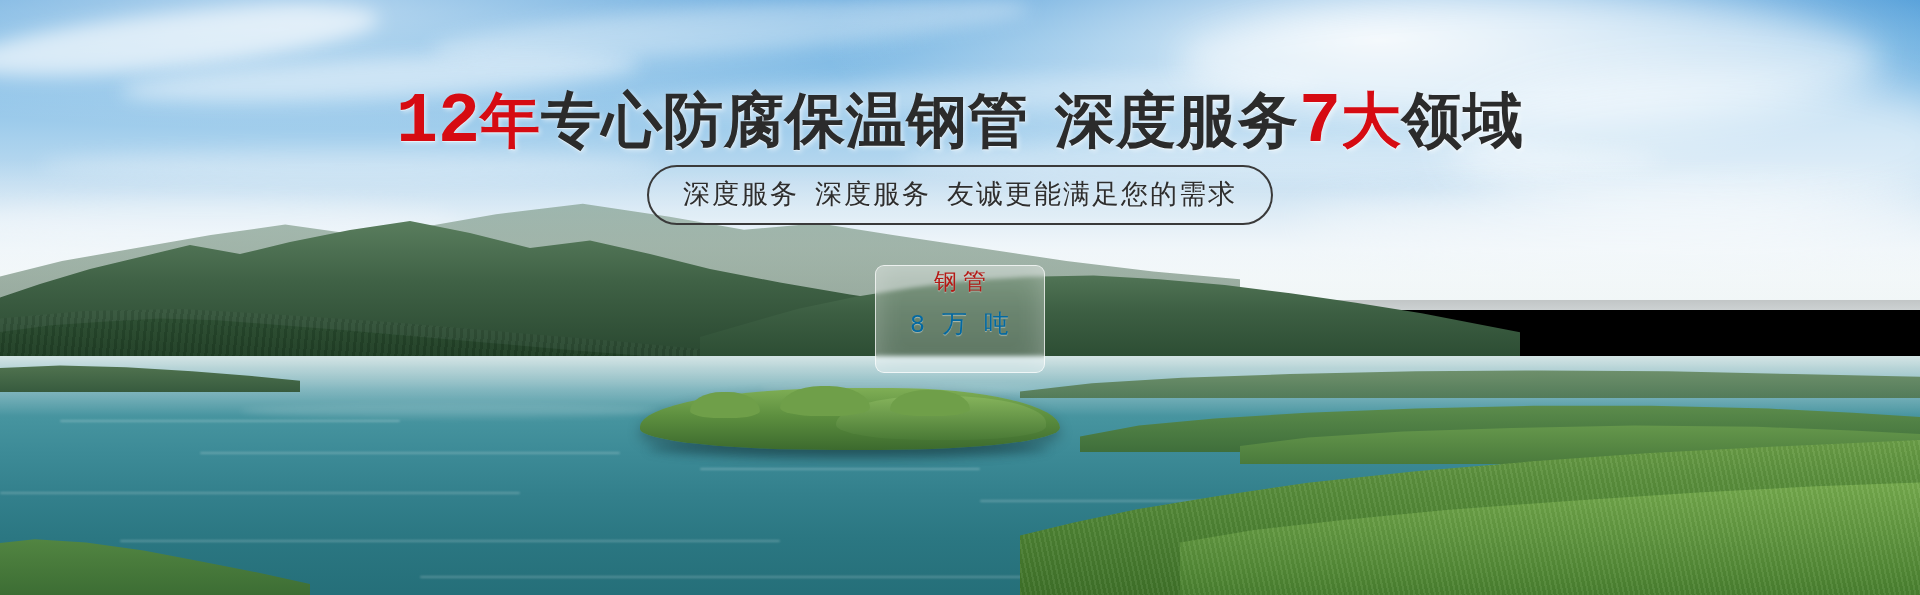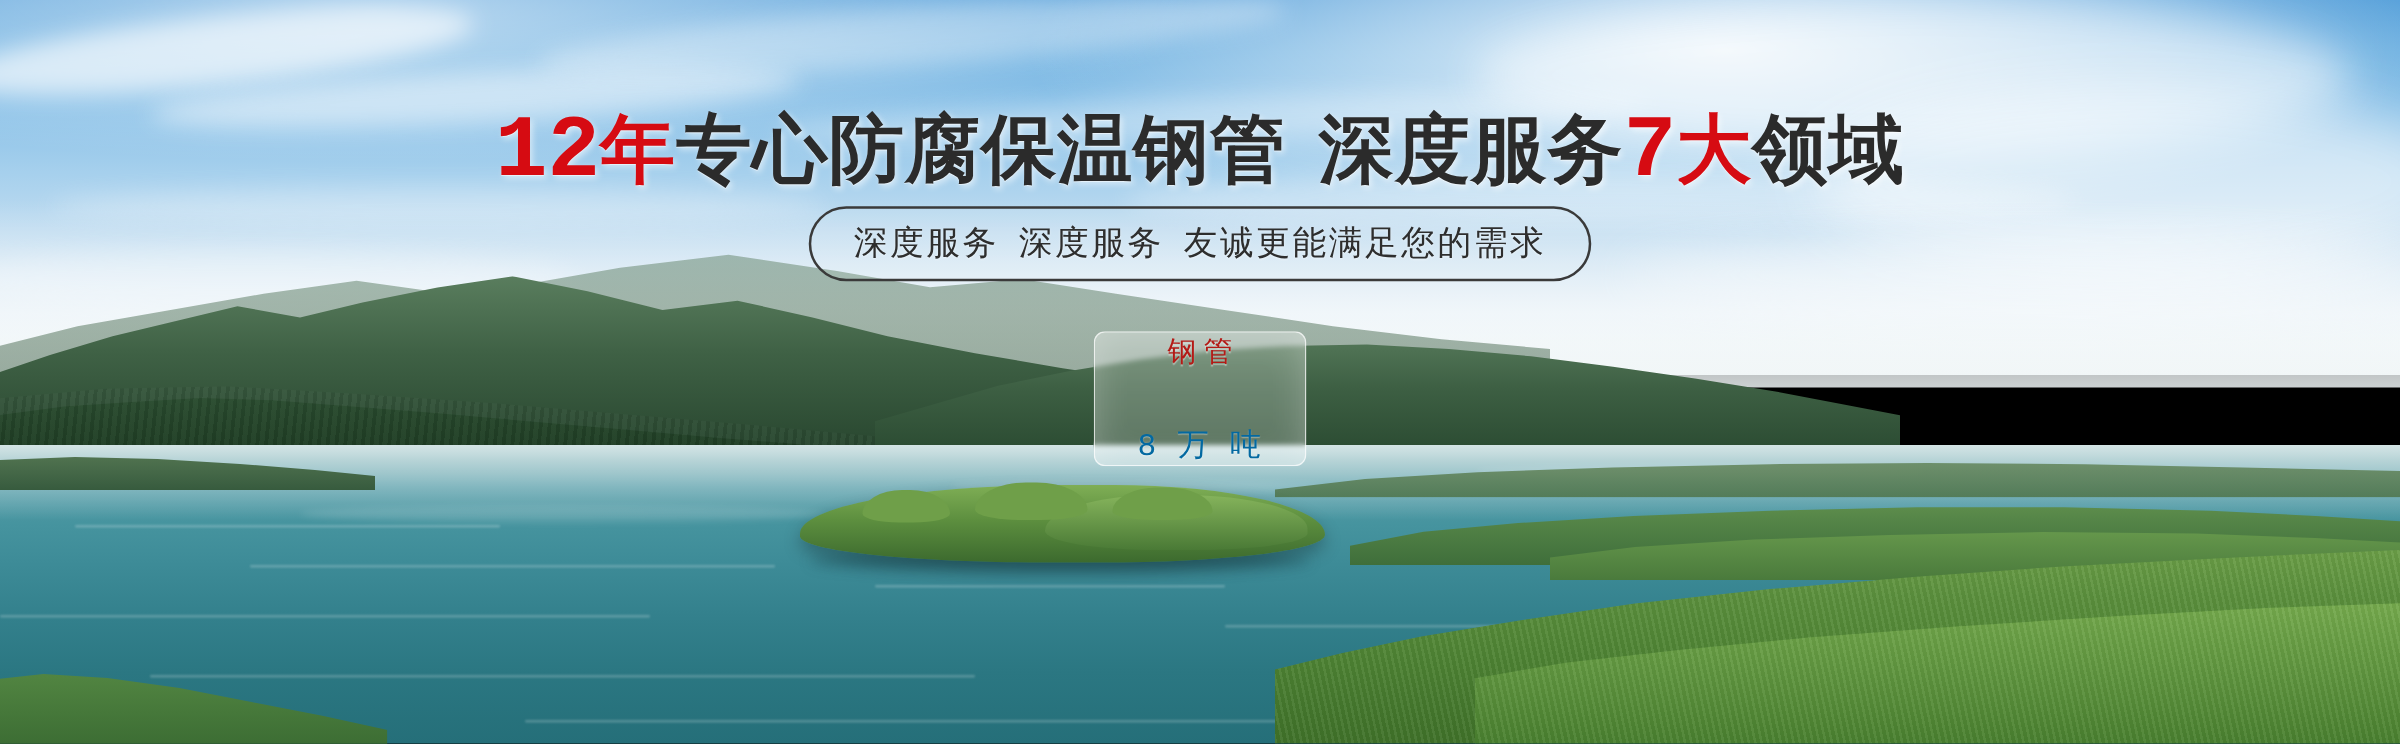--- a/index.html
+++ b/index.html
@@ -202,21 +202,21 @@
     position:absolute;left:50%;top:265px;transform:translateX(-50%);
     display:flex;
     gap:8px;
   }
   .card{
     width:170px;height:108px;
     border-radius:9px;
     border:1px solid rgba(255,255,255,.75);
     background:rgba(255,255,255,.24);
     backdrop-filter:blur(2px);
-    display:flex;flex-direction:column;align-items:center;justify-content:space-between;
+    display:flex;flex-direction:column;align-items:center;justify-content:flex-start;
     gap:10px;
     box-shadow:inset 0 0 28px rgba(255,255,255,.25);
   }
   .card .cat{
     font-size:23px;color:#b41a16;letter-spacing:6px;text-indent:6px;font-weight:500;
     text-shadow:0 1px 1px rgba(255,255,255,.45);
   }
   .card .val{
     font-size:25px;color:#0369a1;letter-spacing:1px;font-weight:500;
     text-shadow:0 1px 1px rgba(255,255,255,.45);

